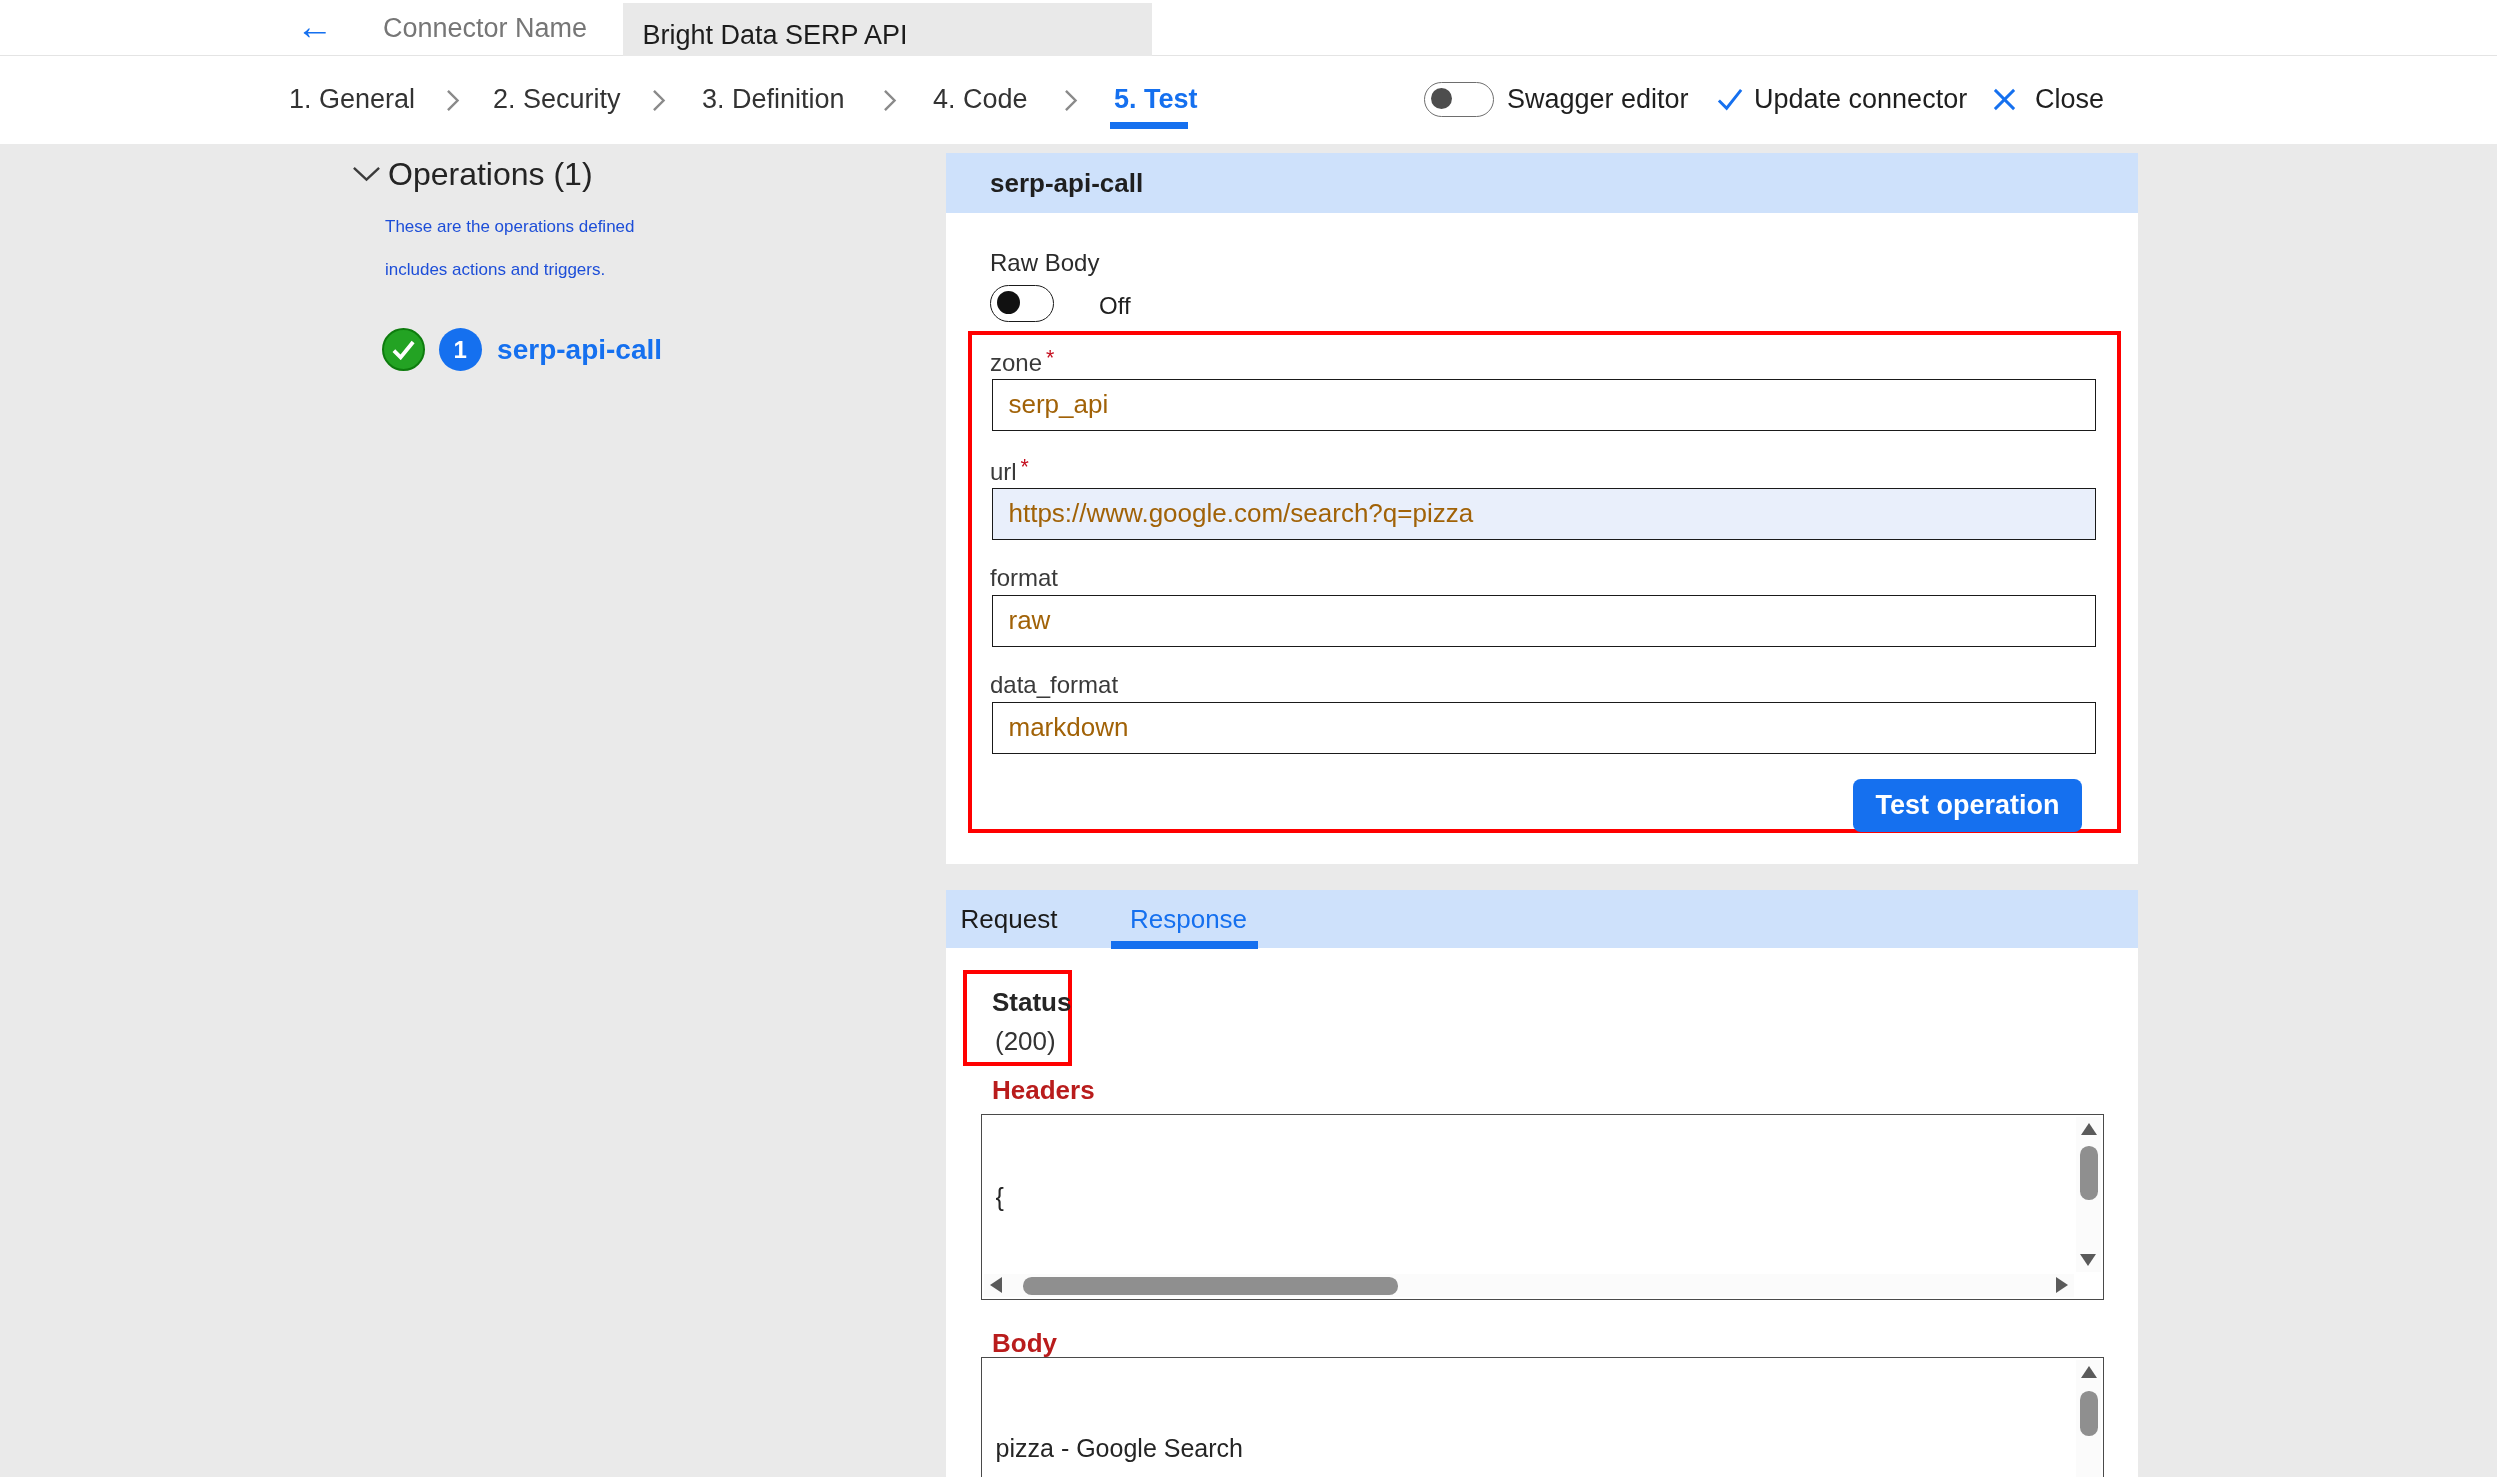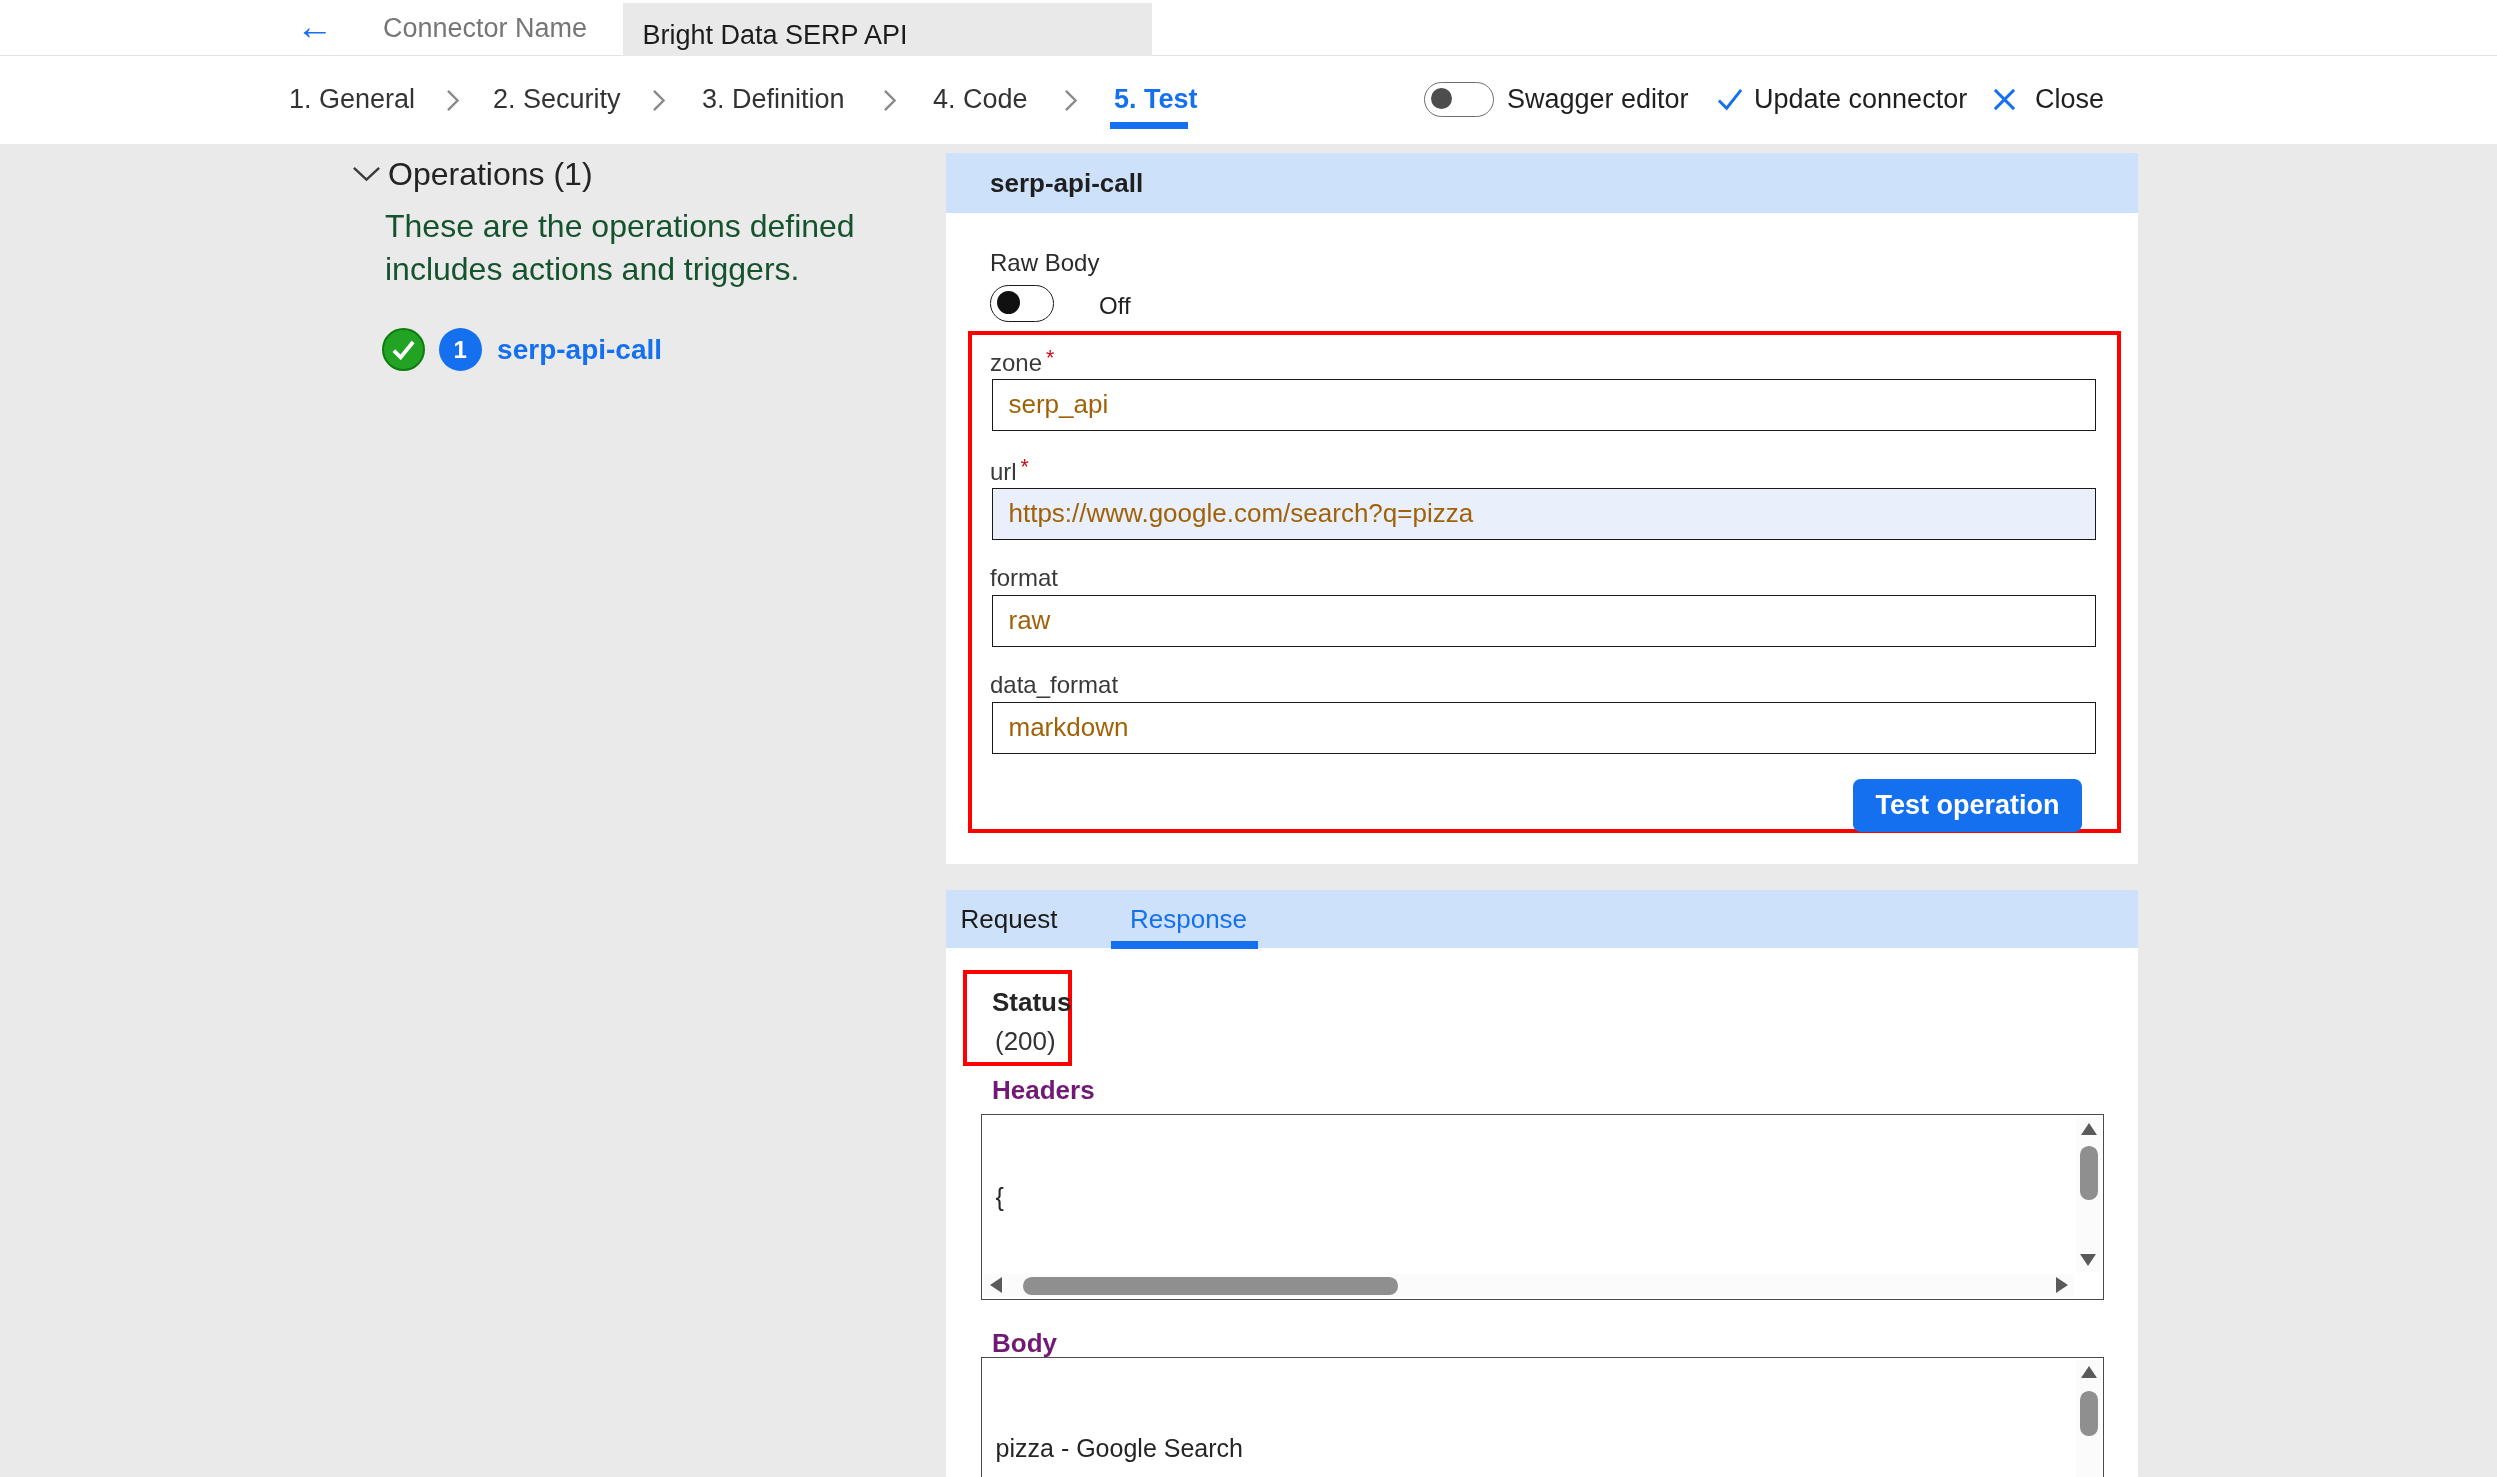--- a/index.html
+++ b/index.html
@@ -25,21 +25,21 @@
                 border-radius:17.5px; background:#fff; cursor:pointer; }
   .hdr-toggle .knob { position:absolute; left:5.8px; top:4.9px; width:21.3px; height:21.3px; border-radius:50%; background:#4d4d4d; }
   .hdr-lbl { position:absolute; top:0; height:87px; line-height:87px; font-size:27px; color:#1f1f1f; }
   .hdr-ico { position:absolute; top:29px; }
   .clickable { cursor:pointer; }
   
   .content { position:absolute; left:0; top:144px; width:2498px; height:1334px; background:#EAEAEA; }
   
   .ops-chevron { position:absolute; left:351px; top:21.3px; }
   .ops-title { position:absolute; left:388px; top:11.6px; font-size:32px; font-weight:400; color:#242424; }
-  .ops-desc { position:absolute; left:385px; top:61px; font-size:32px; color:#14532d; line-height:43px; }
+  .ops-desc { position:absolute; left:385px; top:61px; font-size:17px; color:#1d4ed8; line-height:43px; }
   .ops-row { position:absolute; left:382px; top:183px; height:45px; display:flex; align-items:center; cursor:pointer; }
   .ok-circle { width:43px; height:43px; border-radius:50%; background:#23A323; border:2.9px solid #0E7C0E;
                display:flex; align-items:center; justify-content:center; }
   .num-circle { width:43px; height:43px; border-radius:50%; background:#1570EF; color:#fff; font-size:24px; font-weight:700;
                 display:flex; align-items:center; justify-content:center; margin-left:13.6px; }
   .op-link { margin-left:15.5px; font-size:28px; font-weight:700; color:#1570EF; }
   
   .card { position:absolute; background:#fff; }
   .op-card { left:946px; top:8.7px; width:1192px; height:711px; }
   .card-head { position:absolute; left:0; top:0; width:100%; height:60px; background:#CEE1FB; }
@@ -59,21 +59,21 @@
               border:none; border-radius:7.8px; font-family:"Liberation Sans",sans-serif; font-size:27px; font-weight:700; cursor:pointer;margin-top:20px; }
   
   .res-card { left:946px; top:746px; width:1192px; height:588px; }
   .tab-bar { position:absolute; left:0; top:0; width:100%; height:58px; background:#CEE1FB; }
   .tab { position:absolute; top:0; height:66px; line-height:58px; font-size:26px; color:#1b1b1b; cursor:pointer; }
   .tab.active { color:#1570EF; }
   .tab-underline { position:absolute; left:165px; top:51px; width:147px; height:7.8px; background:#1570EF; }
   .status-hl { left:16.5px; top:80px; width:109px; height:96px; }
   .status-lbl { position:absolute; left:46px; top:97px; font-size:26px; font-weight:700; color:#252525; }
   .status-val { position:absolute; left:49px; top:136px; font-size:26px; color:#333; }
-  .sec-lbl { position:absolute; left:46px; font-size:26px; font-weight:700; color:#701a75; }
+  .sec-lbl { position:absolute; left:46px; font-size:26px; font-weight:700; color:#b91c1c; }
   .io-box { position:absolute; left:35px; width:1123px; border:1.9px solid #4a4a4a; background:#fff; overflow:hidden; }
   .headers-box { top:224px; height:186px; }
   .body-box { top:467px; height:146px; }
   .io-text { position:absolute; left:13.6px; top:4.9px; right:43px; bottom:25px; overflow:hidden; white-space:pre;
              font-size:25px; line-height:31px; color:#252525; }
   .body-text { line-height:33px; top:7.8px; bottom:0; }
   
   .vscroll { position:absolute; top:1.9px; right:1.9px; width:25px; background:#fbfbfb; }
   .vscroll.full { bottom:1.9px; } .vscroll.short { bottom:27px; }
   .tri-up { width:0; height:0; border-left:8.7px solid transparent; border-right:8.7px solid transparent;

